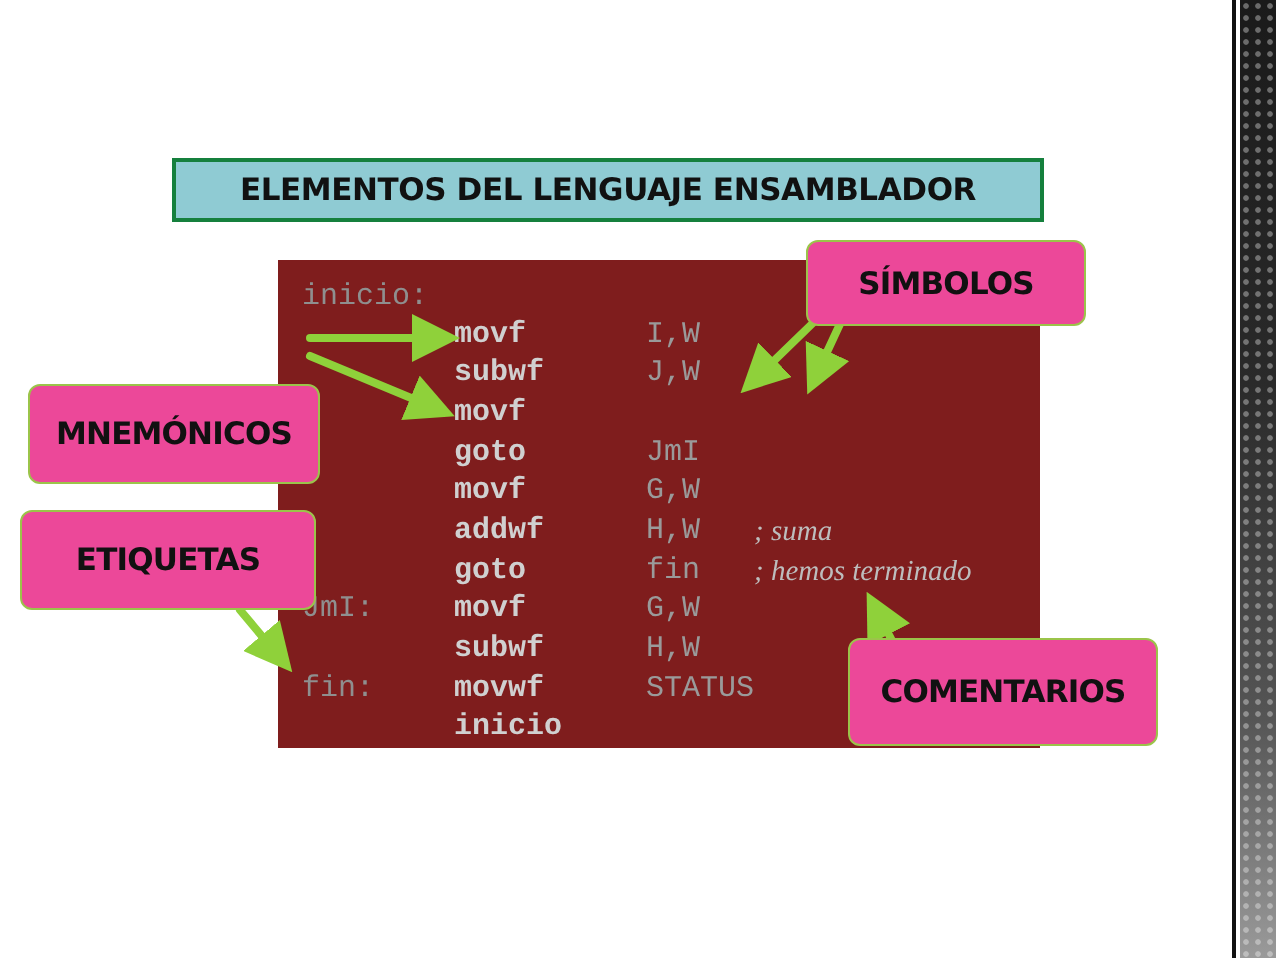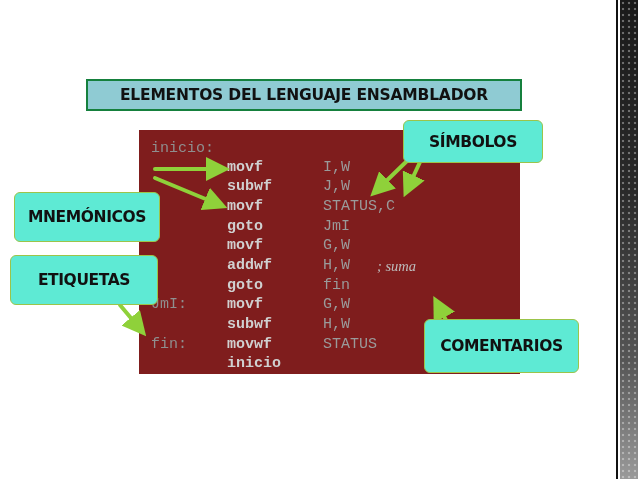--- a/index.html
+++ b/index.html
@@ -5,21 +5,21 @@
   html,body{margin:0;padding:0;}
   body{width:638px;height:479px;position:relative;overflow:hidden;background:#ffffff;font-family:"Liberation Sans",sans-serif;}
   .title-box{position:absolute;left:86px;top:50px;width:436px;height:32px;background:#8fcbd3;border:2px solid #15803d;box-sizing:border-box;display:flex;align-items:center;justify-content:center;margin-top:29px;}
   .title-box span{font-family:"DejaVu Sans",sans-serif;font-weight:bold;font-size:15.5px;color:#111;letter-spacing:-0.2px;}
   .code{position:absolute;left:139px;top:130px;width:381px;height:244px;background:#7f1d1d;}
   .line{position:absolute;font-family:"Liberation Mono",monospace;font-size:15px;color:#b5b5b5;white-space:pre;}
   .mn{color:#d0d0d0;font-weight:bold;}
   .lbl{color:#8f8f8f;}
   .op{color:#9a9a9a;}
   .cm{font-family:"Liberation Serif",serif;font-style:italic;color:#bdbdbd;font-size:14.5px;}
-  .callout{position:absolute;box-sizing:border-box;border:1.5px solid #9bc44a;border-radius:6px;background:#5eead4;display:flex;align-items:center;justify-content:center;}
+  .callout{position:absolute;box-sizing:border-box;border:1.5px solid #9bc44a;border-radius:6px;background:#ec4899;display:flex;align-items:center;justify-content:center;}
   .callout span{font-family:"DejaVu Sans",sans-serif;font-weight:bold;font-size:15.5px;color:#111;letter-spacing:-0.4px;}
   .arrows{position:absolute;left:0;top:0;width:638px;height:479px;pointer-events:none;}
   .edge-line{position:absolute;left:616px;top:0;width:2px;height:479px;background:#111;}
   .edge-strip{position:absolute;left:620px;top:0;width:18px;height:479px;
     background:
       radial-gradient(circle at 3px 3px,rgba(255,255,255,0.35) 1.2px,transparent 1.6px) 0 0/6px 6px,
       linear-gradient(180deg,#1a1a1a 0%,#2a2a2a 40%,#555 75%,#9a9a9a 100%);}
 </style>
 </head>
 <body>
@@ -32,34 +32,34 @@
 
   <div class="line lbl" style="left:12px;top:10px;">inicio:</div>
 
   <div class="line mn" style="left:88px;top:29px;">movf</div>
   <div class="line op" style="left:184px;top:29px;">I,W</div>
 
   <div class="line mn" style="left:88px;top:48px;">subwf</div>
   <div class="line op" style="left:184px;top:48px;">J,W</div>
 
   <div class="line mn" style="left:88px;top:68px;">movf</div>
-  <div class="line op" style="left:184px;top:68px;">STATUS,C</div>
 
   <div class="line mn" style="left:88px;top:88px;">goto</div>
   <div class="line op" style="left:184px;top:88px;">JmI</div>
 
   <div class="line mn" style="left:88px;top:107px;">movf</div>
   <div class="line op" style="left:184px;top:107px;">G,W</div>
 
   <div class="line mn" style="left:88px;top:127px;">addwf</div>
   <div class="line op" style="left:184px;top:127px;">H,W</div>
   <div class="line cm" style="left:238px;top:128px;">; suma</div>
 
   <div class="line mn" style="left:88px;top:147px;">goto</div>
   <div class="line op" style="left:184px;top:147px;">fin</div>
+  <div class="line cm" style="left:238px;top:148px;">; hemos terminado</div>
 
   <div class="line lbl" style="left:12px;top:166px;">JmI:</div>
   <div class="line mn" style="left:88px;top:166px;">movf</div>
   <div class="line op" style="left:184px;top:166px;">G,W</div>
 
   <div class="line mn" style="left:88px;top:186px;">subwf</div>
   <div class="line op" style="left:184px;top:186px;">H,W</div>
 
   <div class="line lbl" style="left:12px;top:206px;">fin:</div>
   <div class="line mn" style="left:88px;top:206px;font-family:Liberation Mono, monospace;">movwf</div>

